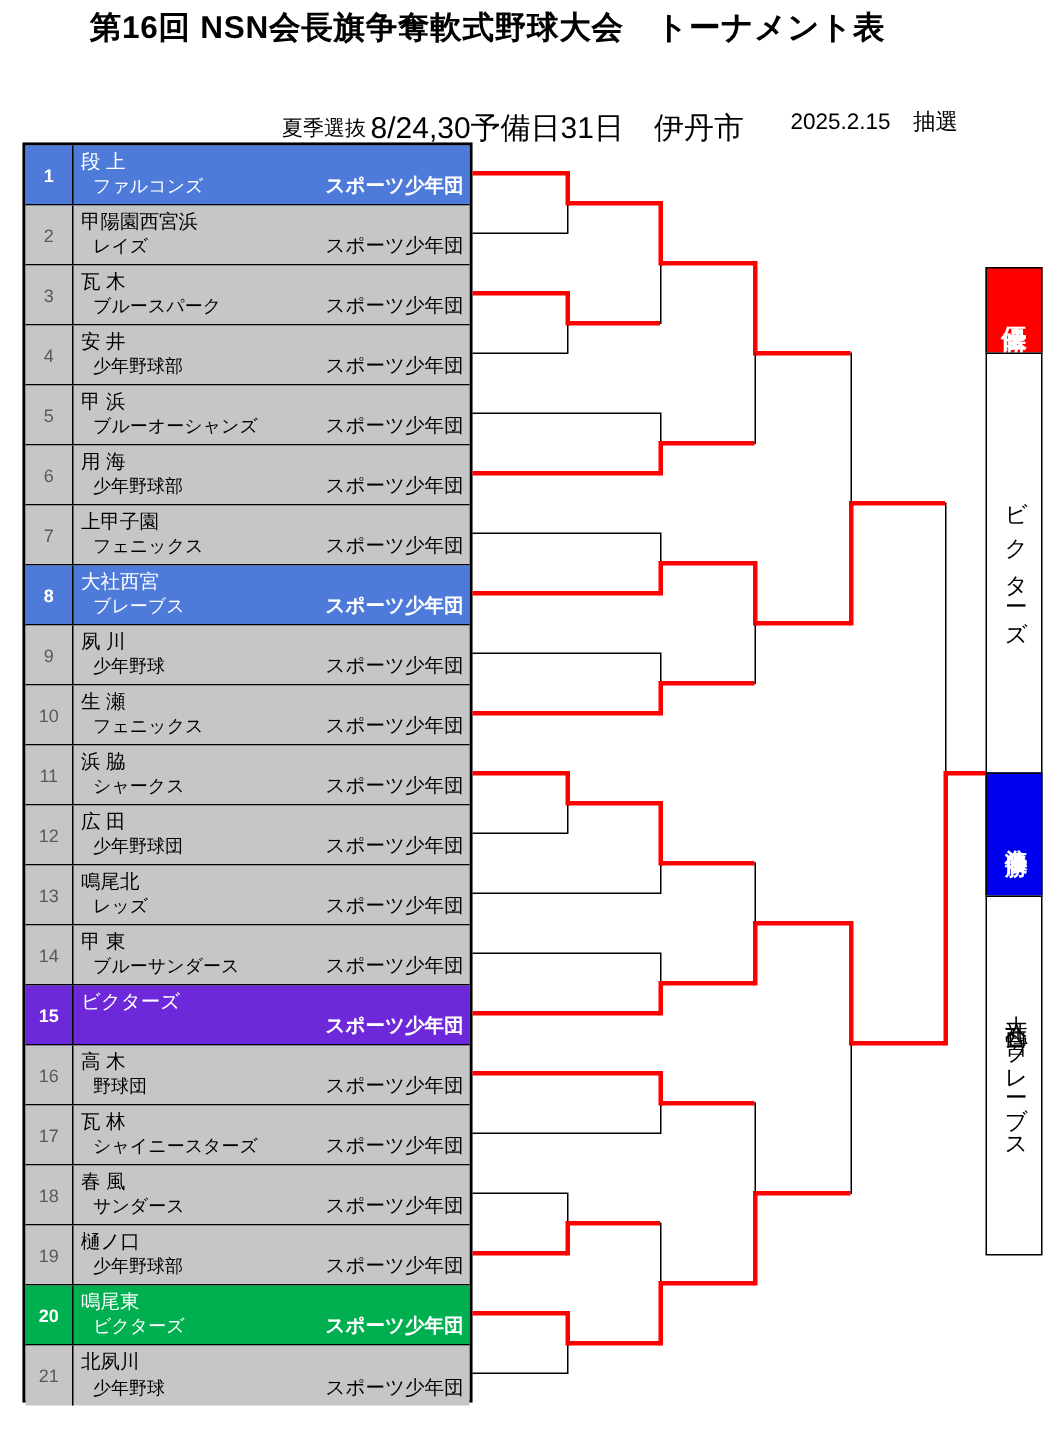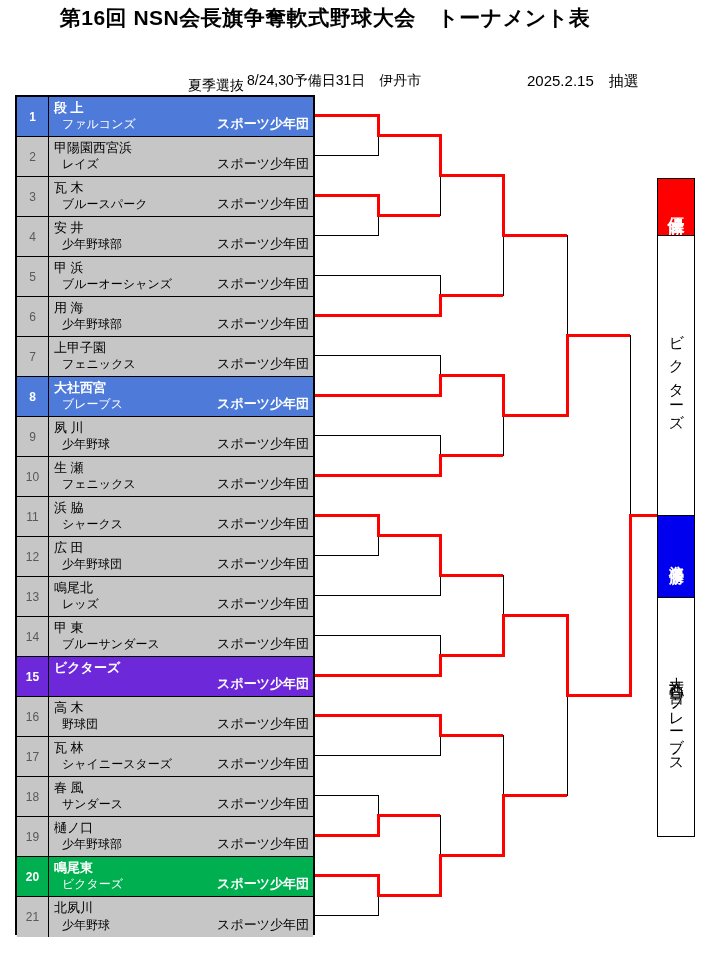--- a/index.html
+++ b/index.html
@@ -6,21 +6,21 @@
   #stage{
     position:relative;width:708px;height:957px;background:#fff;overflow:hidden;
     font-family:"Liberation Sans",sans-serif;color:#000;
   }
   
   #title{
     position:absolute;left:0;top:4px;width:650px;text-align:center;
     font-size:21px;font-weight:bold;letter-spacing:.5px;white-space:nowrap;
   }
   #season{position:absolute;left:188px;top:77px;font-size:14px;white-space:nowrap;}
-  #schedule{position:absolute;left:247px;top:72px;font-size:14px;white-space:nowrap;}
+  #schedule{position:absolute;left:247px;top:72px;font-size:20px;white-space:nowrap;}
   #drawdate{position:absolute;left:527px;top:72px;font-size:15px;white-space:nowrap;}
   
   #team-table{
     position:absolute;left:15px;top:95px;width:300px;height:840px;
     border:2px solid #000;box-sizing:border-box;background:#C6C6C6;
   }
   .trow{
     position:absolute;left:0;width:296px;height:40px;background:#C6C6C6;
     border-bottom:1px solid #000;box-sizing:border-box;
   }
@@ -29,21 +29,21 @@
     position:absolute;left:0;top:0;width:32px;height:100%;
     border-right:1px solid #000;box-sizing:border-box;
     display:flex;align-items:center;justify-content:center;
     font-size:12px;color:#595959;
   }
   .cell{position:absolute;left:32px;top:0;right:0;height:100%;}
   .tname{position:absolute;left:5px;top:2px;font-size:13px;white-space:nowrap;}
   .tsub{position:absolute;left:13px;bottom:3px;font-size:12px;white-space:nowrap;}
   .torg{position:absolute;right:4px;bottom:3px;font-size:13px;white-space:nowrap;}
   .trow.hl .num{color:#fff;font-weight:bold;}
-  .trow.hl .tname{color:#fff;font-weight:bold;}
+  .trow.hl .tname{color:#fff;font-weight:normal;}
   .trow.hl .tsub{color:#fff;}
   .trow.hl .torg{color:#fff;font-weight:bold;}
   
   .seg{position:absolute;}
   .segr{background:#FF0000;}
   .segk{background:#000;}
   
   #final-annotation{
     position:absolute;left:485px;top:675px;width:78px;text-align:right;
     font-size:13px;line-height:22px;white-space:nowrap;

